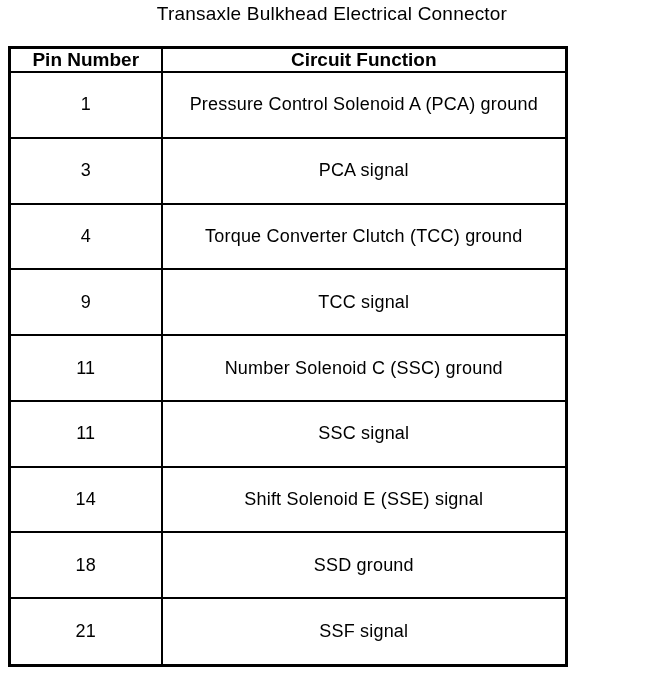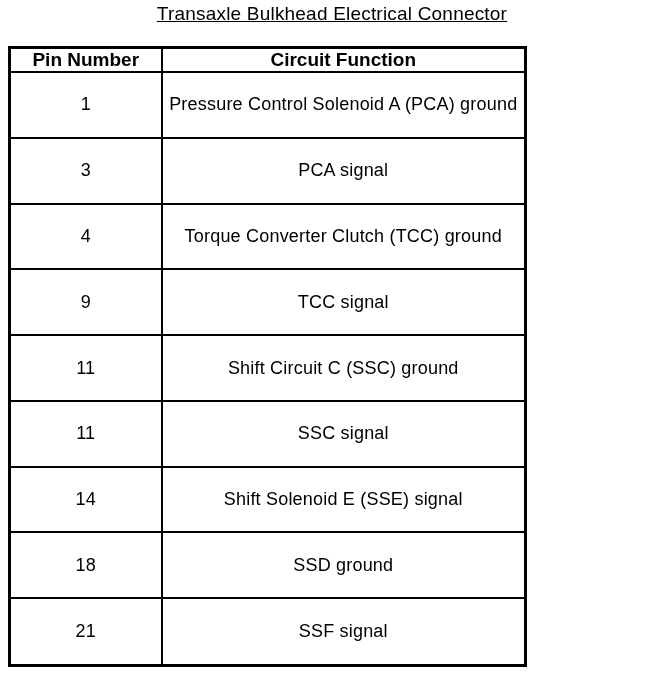--- a/index.html
+++ b/index.html
@@ -20,27 +20,26 @@
   .title {
     position: absolute;
     top: 3px;
     left: 0;
     width: 664px;
     text-align: center;
     font-size: 19px;
     font-weight: 400;
     letter-spacing: 0.2px;
     white-space: nowrap;
-    text-decoration: underline;
   }
   table.pin-table {
     position: absolute;
     top: 46px;
     left: 8px;
-    width: 519px;
+    width: 560px;
     height: 621px;
     border-collapse: collapse;
     table-layout: fixed;
     background: #ffffff;
   }
   table.pin-table, table.pin-table th, table.pin-table td {
     border-style: solid;
     border-color: #000000;
   }
   table.pin-table { border-width: 3px; }
@@ -92,21 +91,21 @@
         <tr>
           <td>4</td>
           <td>Torque Converter Clutch (TCC) ground</td>
         </tr>
         <tr>
           <td>9</td>
           <td>TCC signal</td>
         </tr>
         <tr>
           <td>11</td>
-          <td>Shift Circuit C (SSC) ground</td>
+          <td>Number Solenoid C (SSC) ground</td>
         </tr>
         <tr>
           <td>11</td>
           <td>SSC signal</td>
         </tr>
         <tr>
           <td>14</td>
           <td>Shift Solenoid E (SSE) signal</td>
         </tr>
         <tr>

